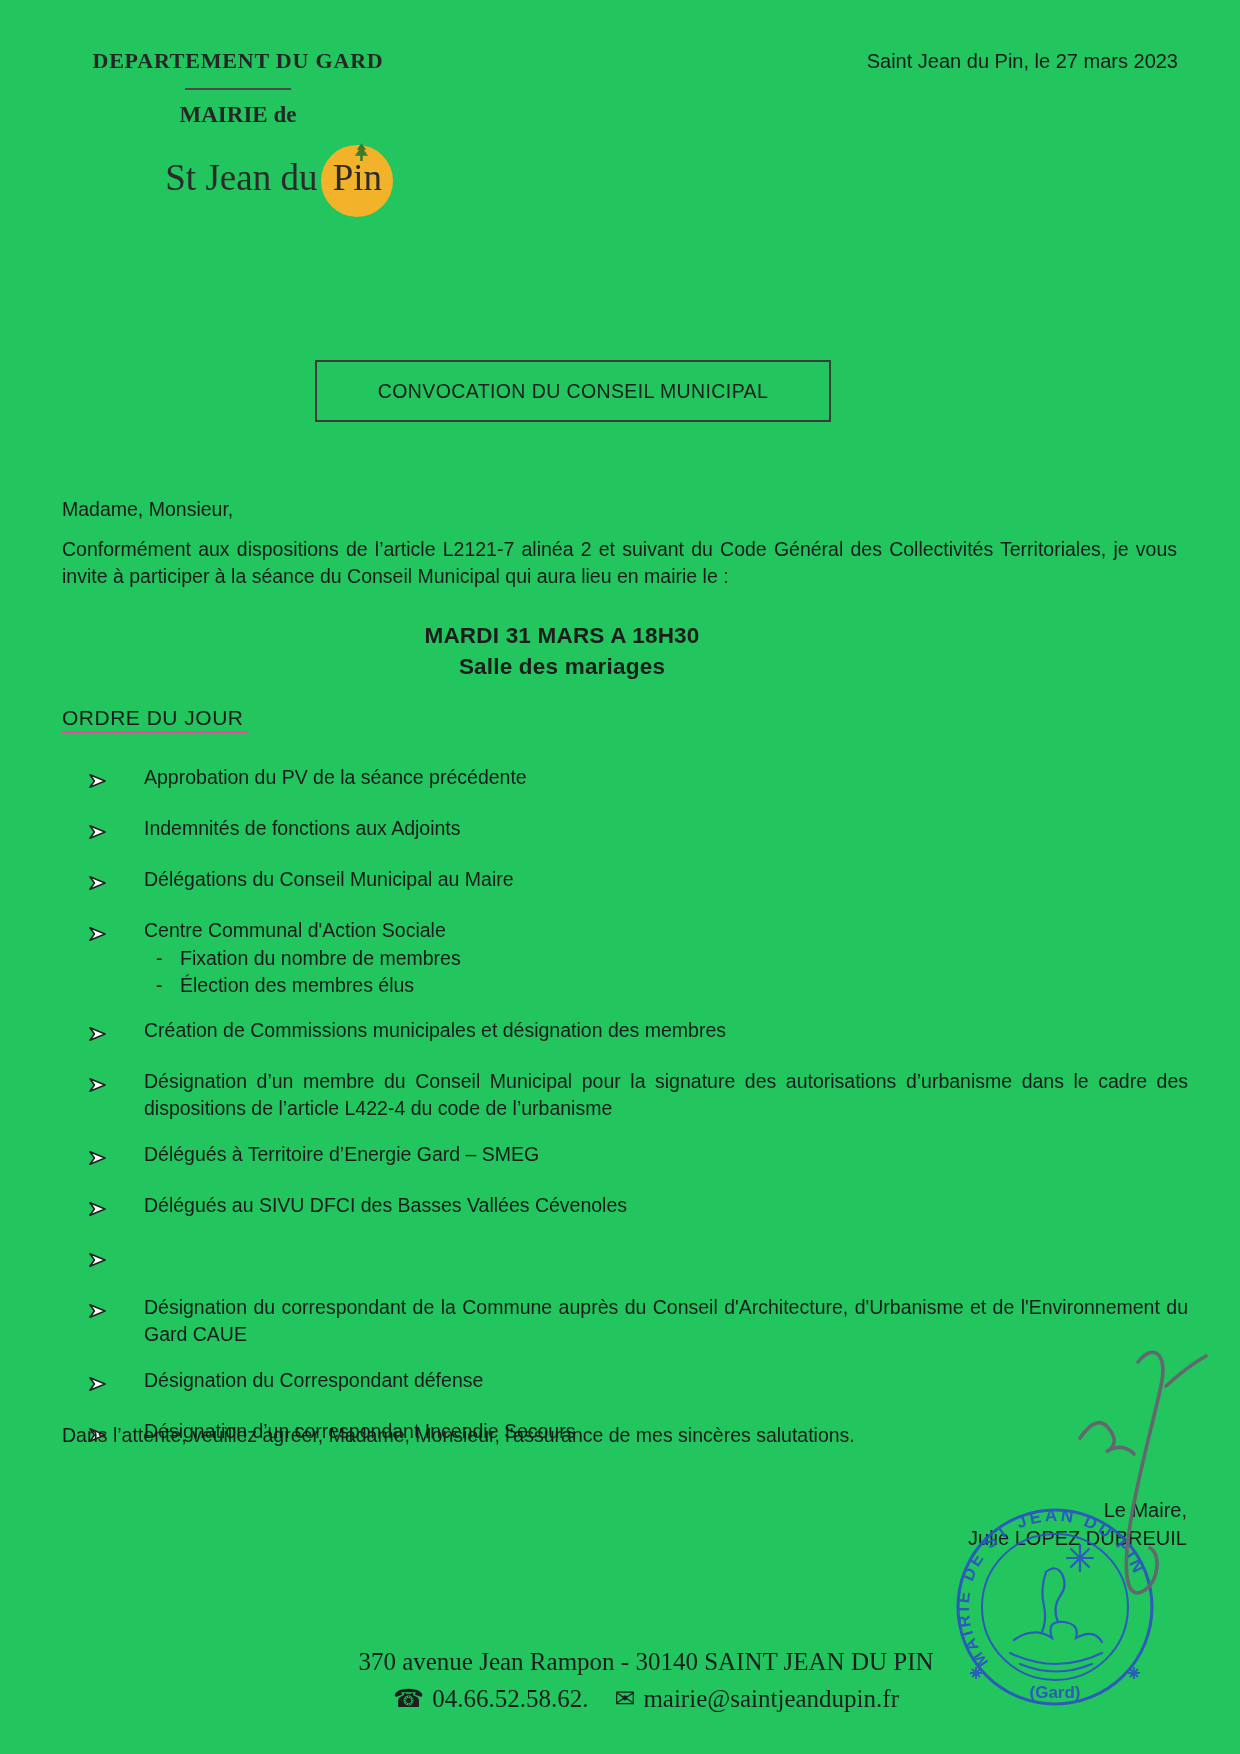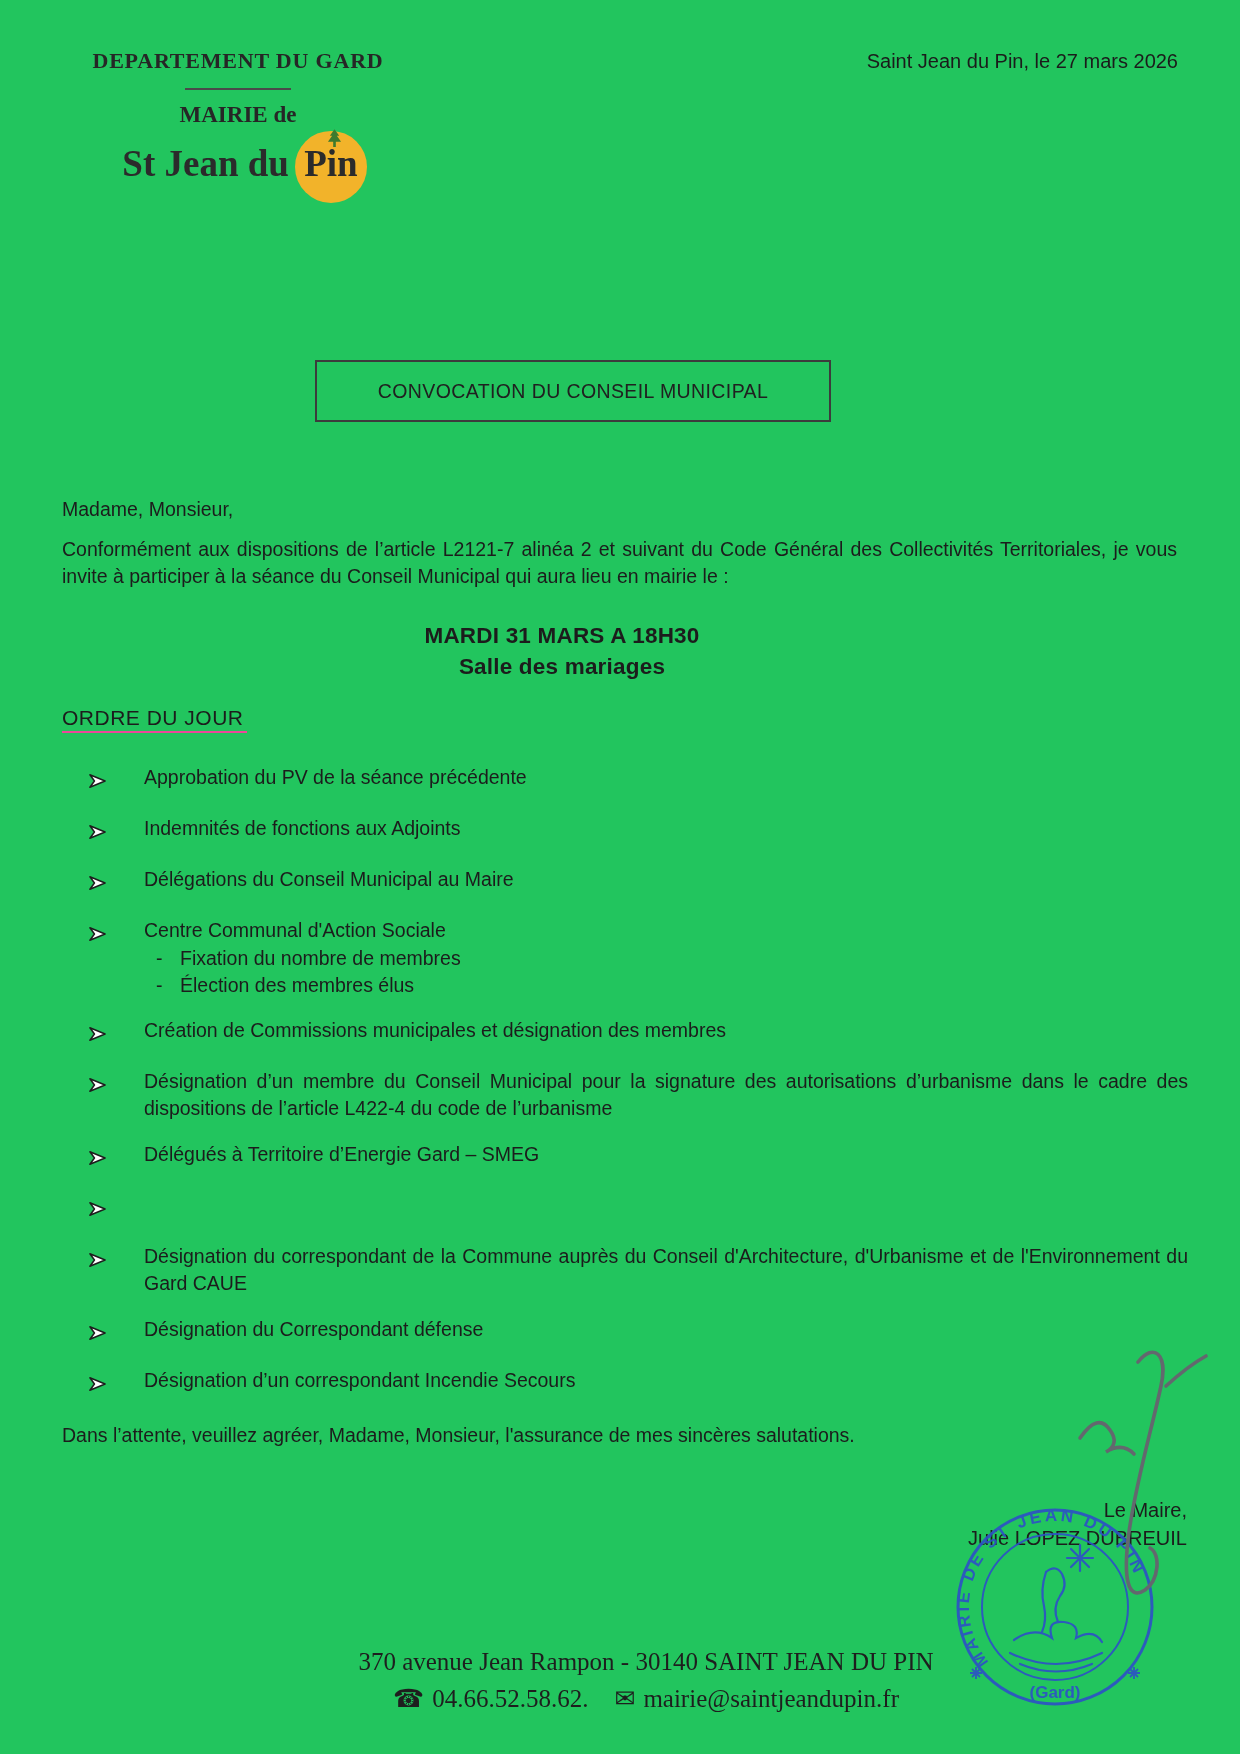--- a/index.html
+++ b/index.html
@@ -5,21 +5,21 @@
   html,body{margin:0;padding:0;background:#ffffff;}
   .page{position:relative;width:1240px;height:1754px;background:#22c55e;overflow:hidden;
         font-family:"Liberation Sans",sans-serif;color:#1c1c1c;}
 
   
   .hdr{position:absolute;left:88px;top:48px;width:300px;text-align:center;
        font-family:"Liberation Serif",serif;color:#262626;}
   .dept{font-size:22px;letter-spacing:0.8px;font-weight:600;white-space:nowrap;}
   .rule{width:106px;border-top:2.5px solid #4a4a4a;margin:14px auto 12px auto;}
   .mairie{font-size:23px;font-weight:600;}
-  .logo{margin-top:14px;font-size:37px;font-weight:700;color:#2b2b2b;white-space:nowrap;text-align:center;padding-left:10px;}
+  .logo{margin-top:28px;font-size:37px;font-weight:400;color:#2b2b2b;white-space:nowrap;text-align:right;padding-left:10px;}
   .pin-wrap{position:relative;display:inline-block;padding:0 6px;}
   .pin-circle{position:absolute;left:50%;top:50%;transform:translate(-50%,-46%);
               width:72px;height:72px;border-radius:50%;background:#f2b32a;z-index:0;}
   .pin-text{position:relative;z-index:2;}
   .pin-tree{position:absolute;left:44%;top:-13px;z-index:3;}
 
   .dateline{position:absolute;top:50px;right:62px;font-size:20px;color:#1b1b1b;}
 
   
   .title-box{position:absolute;left:315px;top:360px;width:512px;height:58px;
@@ -74,21 +74,21 @@
       <span class="pin-wrap">
         <span class="pin-circle"></span>
         <svg class="pin-tree" width="15" height="19" viewBox="0 0 16 20">
           <path d="M8 0 L13 7 L10.5 7 L15 13.5 L9.4 13.5 L9.4 19 L6.6 19 L6.6 13.5 L1 13.5 L5.5 7 L3 7 Z" fill="#3e7a2e"></path>
         </svg>
         <span class="pin-text">Pin</span>
       </span>
     </div>
   </div>
 
-  <div class="dateline">Saint Jean du Pin, le 27 mars 2026</div>
+  <div class="dateline">Saint Jean du Pin, le 27 mars 2023</div>
 
   <div class="title-box">
     <span>CONVOCATION DU CONSEIL MUNICIPAL</span>
   </div>
 
   <div class="salutation">Madame, Monsieur,</div>
   <div class="intro">Conformément aux dispositions de l’article L2121-7 alinéa 2 et suivant du Code Général des Collectivités Territoriales, je vous invite à participer à la séance du Conseil Municipal qui aura lieu en mairie le :</div>
 
   <div class="meeting">
     <div>MARDI 31 MARS A 18H30</div>
@@ -153,20 +153,26 @@
       <span class="agtext">Désignation d’un membre du Conseil Municipal pour la signature des autorisations d’urbanisme dans le cadre des dispositions de l’article L422-4 du code de l’urbanisme</span>
     </div>
 
     <div class="agitem">
       <span class="bullet"><svg width="19" height="16" viewBox="0 0 20 16">
             <path d="M2 1.5 L18 8 L2 14.5 L6.8 8 Z" fill="#ffffff" stroke="#1d1d1d" stroke-width="1.6" stroke-linejoin="round"></path>
           </svg></span>
       <span class="agtext">Délégués à Territoire d’Energie Gard – SMEG</span>
     </div>
 
+    <div class="agitem">
+      <span class="bullet"><svg width="19" height="16" viewBox="0 0 20 16">
+            <path d="M2 1.5 L18 8 L2 14.5 L6.8 8 Z" fill="#ffffff" stroke="#1d1d1d" stroke-width="1.6" stroke-linejoin="round"></path>
+          </svg></span>
+      <span class="agtext">Délégués au SIVU DFCI des Basses Vallées Cévenoles</span>
+    </div>
 
     <div class="agitem">
       <span class="bullet"><svg width="19" height="16" viewBox="0 0 20 16">
             <path d="M2 1.5 L18 8 L2 14.5 L6.8 8 Z" fill="#ffffff" stroke="#1d1d1d" stroke-width="1.6" stroke-linejoin="round"></path>
           </svg></span>
     </div>
 
     <div class="agitem">
       <span class="bullet"><svg width="19" height="16" viewBox="0 0 20 16">
             <path d="M2 1.5 L18 8 L2 14.5 L6.8 8 Z" fill="#ffffff" stroke="#1d1d1d" stroke-width="1.6" stroke-linejoin="round"></path>

